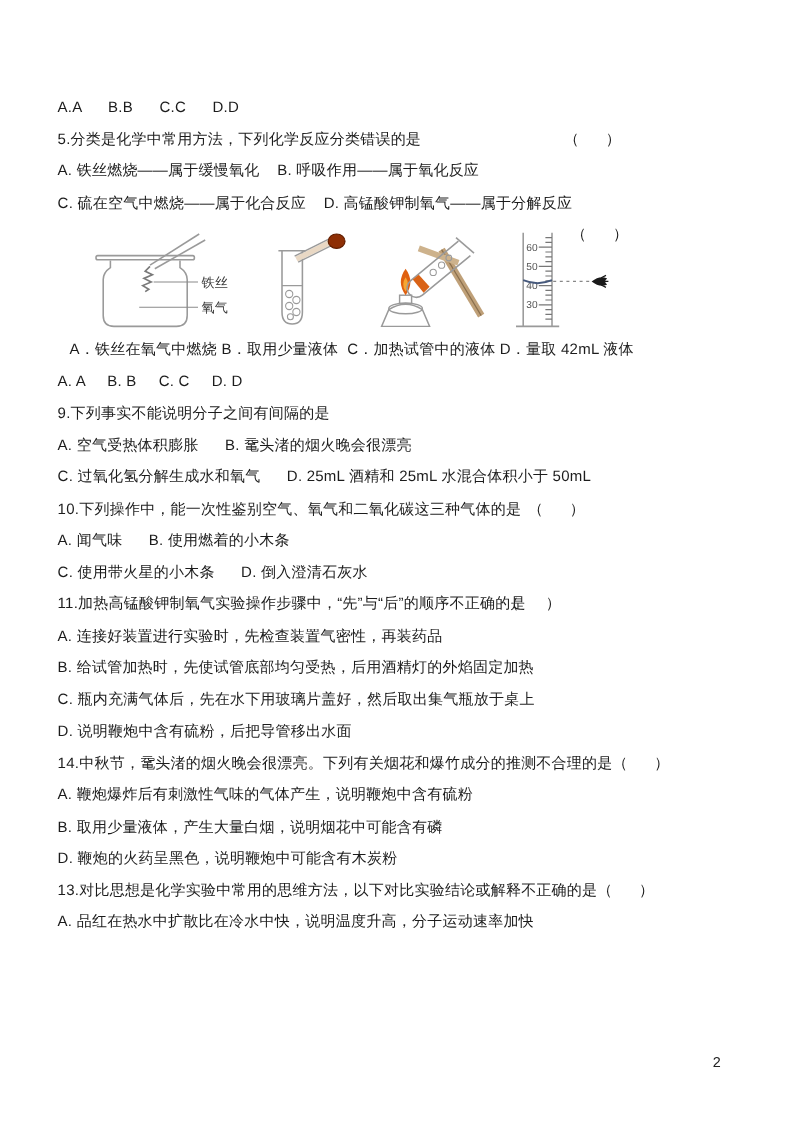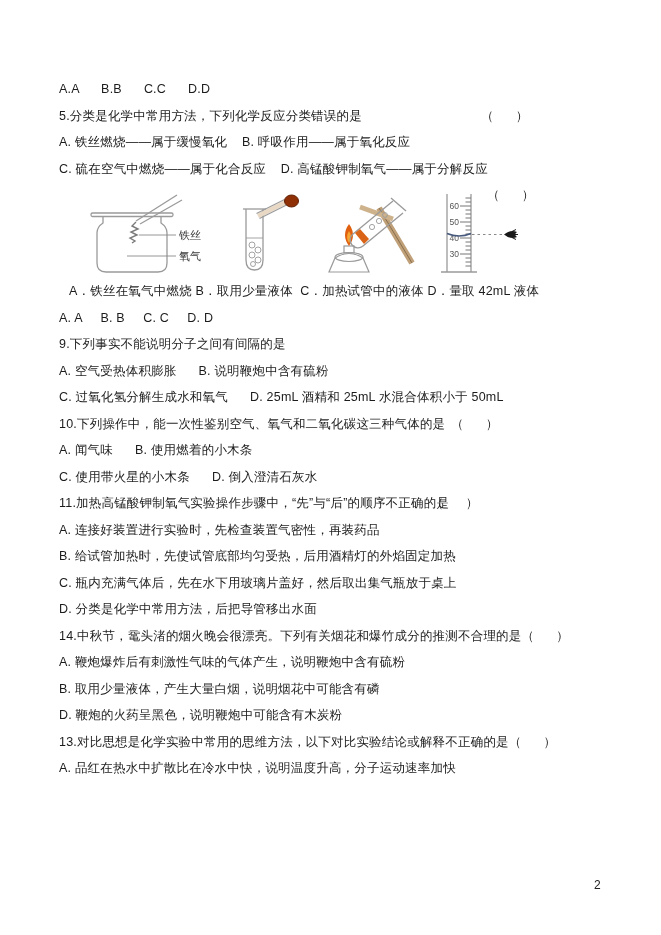--- a/index.html
+++ b/index.html
@@ -1,20 +1,20 @@
 <!DOCTYPE html>
 <html><head>
 <meta charset="utf-8">
 <style>
   html,body{margin:0;padding:0;}
   body{
     width:661px;height:935px;background:#ffffff;position:relative;overflow:hidden;
     font-family:"Liberation Sans", sans-serif;color:#1c1c1c;
   }
-  .page{padding:76px 36px 0 48px;margin-left:11px;}
+  .page{padding:76px 36px 0 48px;}
   .line{
     font-size:12.5px;line-height:26.5px;white-space:pre-wrap;position:relative;
     letter-spacing:0.2px;
   }
   .bracket{position:absolute;top:0;}
   .br-q7{left:422px;}
   .br-q8{left:428px;}
   .br-q10{left:392px;}
   .br-q11{left:372px;}
   .figrow{display:flex;align-items:flex-end;height:88px;margin:8px 0 0 10px;}
@@ -138,32 +138,32 @@
           <path d="M89,39.5 L85,41.5 M91,44.5 L87,44.5 M89,49.5 L85,47.5" stroke="#1a1a1a" stroke-width="1"></path>
         </g>
       </svg>
     </div>
   </div>
 
   <div class="line" style="padding-left:10px">A．铁丝在氧气中燃烧 B．取用少量液体  C．加热试管中的液体 D．量取 42mL 液体</div>
   <div class="line">A. A     B. B     C. C     D. D</div>
 
   <div class="line">9.下列事实不能说明分子之间有间隔的是</div>
-  <div class="line">A. 空气受热体积膨胀      B. 说明鞭炮中含有硫粉</div>
+  <div class="line">A. 空气受热体积膨胀      B. 鼋头渚的烟火晚会很漂亮</div>
   <div class="line">C. 过氧化氢分解生成水和氧气      D. 25mL 酒精和 25mL 水混合体积小于 50mL</div>
 
   <div class="line"><span>10.下列操作中，能一次性鉴别空气、氧气和二氧化碳这三种气体的是</span><span class="bracket br-q10">（      ）</span></div>
   <div class="line">A. 闻气味      B. 使用燃着的小木条</div>
   <div class="line">C. 使用带火星的小木条      D. 倒入澄清石灰水</div>
 
   <div class="line"><span>11.加热高锰酸钾制氧气实验操作步骤中，“先”与“后”的顺序不正确的是</span><span class="bracket br-q11">（      ）</span></div>
   <div class="line">A. 连接好装置进行实验时，先检查装置气密性，再装药品</div>
   <div class="line">B. 给试管加热时，先使试管底部均匀受热，后用酒精灯的外焰固定加热</div>
   <div class="line">C. 瓶内充满气体后，先在水下用玻璃片盖好，然后取出集气瓶放于桌上</div>
-  <div class="line">D. 分类是化学中常用方法，后把导管移出水面</div>
+  <div class="line">D. 说明鞭炮中含有硫粉，后把导管移出水面</div>
 
   <div class="line">14.中秋节，鼋头渚的烟火晚会很漂亮。下列有关烟花和爆竹成分的推测不合理的是（      ）</div>
   <div class="line">A. 鞭炮爆炸后有刺激性气味的气体产生，说明鞭炮中含有硫粉</div>
   <div class="line">B. 取用少量液体，产生大量白烟，说明烟花中可能含有磷</div>
   <div class="line">D. 鞭炮的火药呈黑色，说明鞭炮中可能含有木炭粉</div>
 
   <div class="line">13.对比思想是化学实验中常用的思维方法，以下对比实验结论或解释不正确的是（      ）</div>
   <div class="line">A. 品红在热水中扩散比在冷水中快，说明温度升高，分子运动速率加快</div>
 
 </div>

